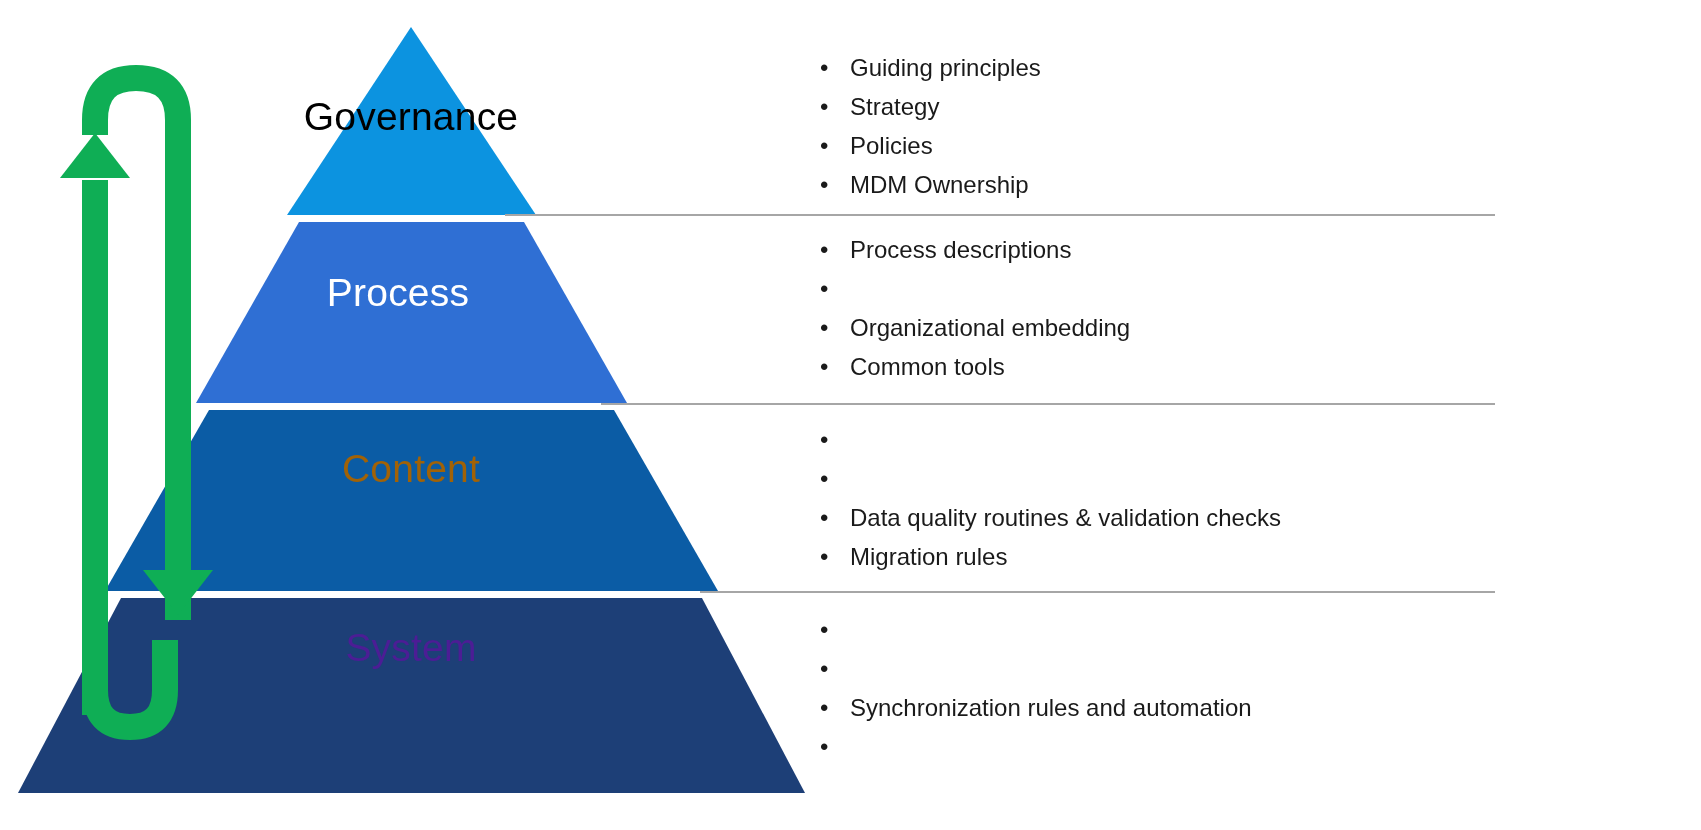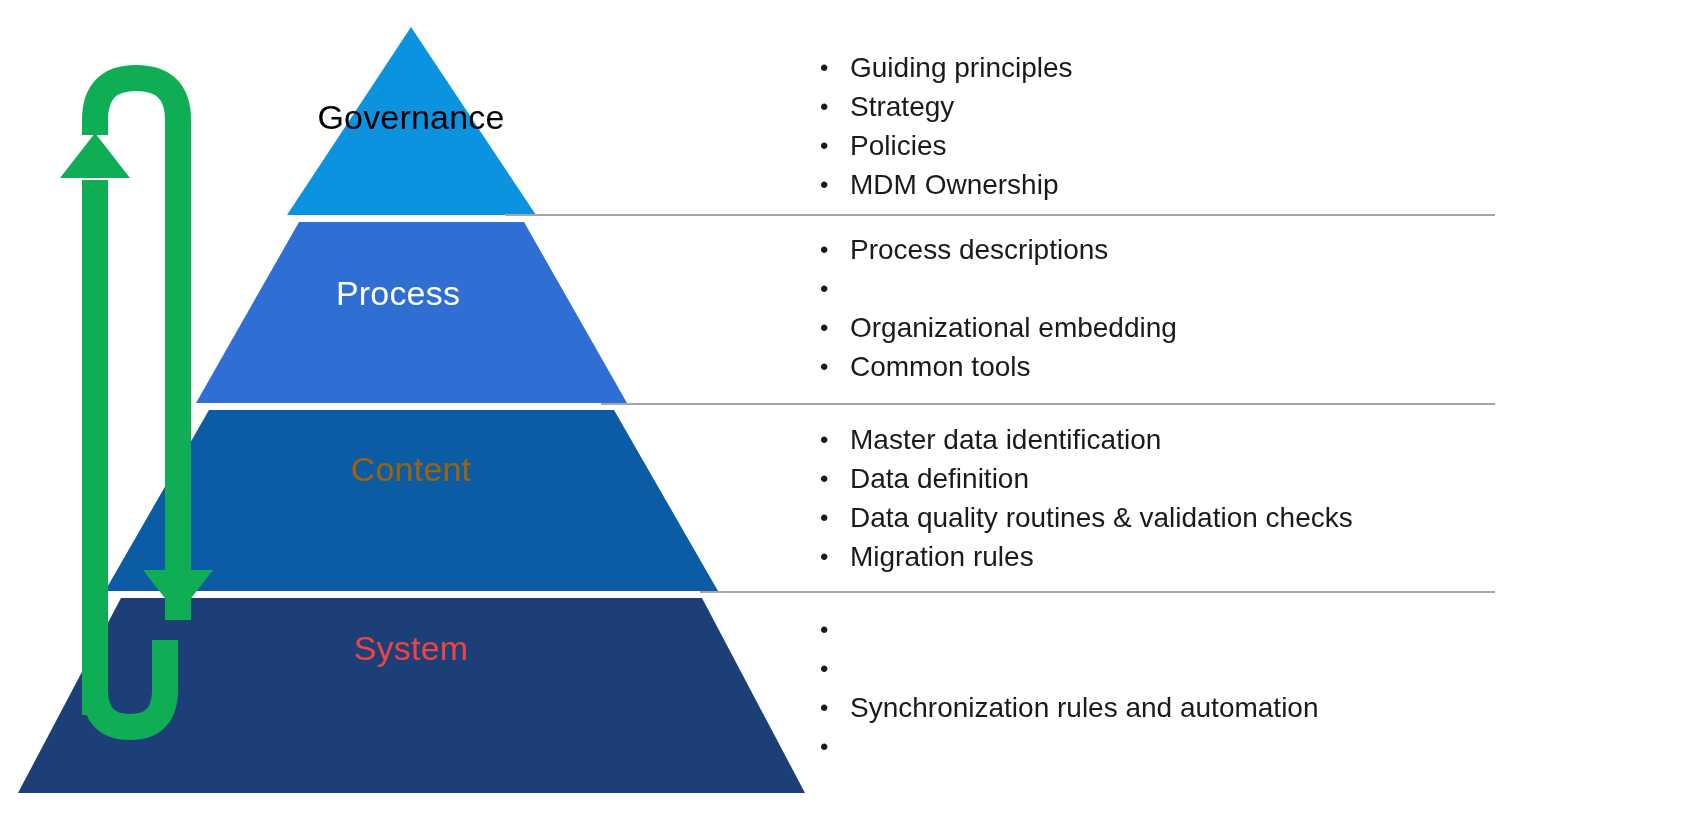--- a/index.html
+++ b/index.html
@@ -24,21 +24,21 @@
   #pyramid-svg {
     position: absolute;
     left: 0;
     top: 0;
     width: 1701px;
     height: 830px;
   }
 
   .tier-label {
     position: absolute;
-    font-size: 34px;
+    font-size: 39px;
     letter-spacing: .2px;
     white-space: nowrap;
     transform: translate(-50%, -50%);
     pointer-events: none;
   }
   .tier-label.dark  { color: #000000; }
   .tier-label.light { color: #ffffff; }
 
   
   .bullet-group {
@@ -54,21 +54,21 @@
   .bullet-dot {
     width: 30px;
     flex: 0 0 30px;
     text-align: left;
     color: #1a1a1a;
     font-size: 24px;
     line-height: 39px;
   }
   .bullet-text {
     color: #1a1a1a;
-    font-size: 28px;
+    font-size: 24px;
     line-height: 39px;
     white-space: nowrap;
   }
 
   
   .divider {
     position: absolute;
     height: 2px;
     background: #a6a6a6;
   }
@@ -106,21 +106,21 @@
 
       <polygon points="95,133 60,178 130,178" fill="#0fae55"></polygon>
 
       <polygon points="178,615 143,570 213,570" fill="#0fae55"></polygon>
     </g>
   </svg>
 
   <div class="tier-label dark" style="left: 411px; top: 117px; color: rgb(0, 0, 0);">Governance</div>
   <div class="tier-label light" style="left: 398px; top: 293px; color: rgb(255, 255, 255);">Process</div>
   <div class="tier-label light" style="left: 411px; top: 469px; color: #a16207;">Content</div>
-  <div class="tier-label light" style="left: 411px; top: 648px; color: #ef4444;">System</div>
+  <div class="tier-label light" style="left: 411px; top: 648px; color: #4c1d95;">System</div>
 
   <div class="divider" style="left: 505px; top: 214px; width: 990px; background: rgb(166, 166, 166);"></div>
   <div class="divider" style="left: 601px; top: 403px; width: 894px; background: rgb(166, 166, 166);"></div>
   <div class="divider" style="left: 700px; top: 591px; width: 795px; background: rgb(166, 166, 166);"></div>
 
   <div class="bullet-group" style="top:48px;">
     <div class="bullet-row">
       <span class="bullet-dot">•</span>
       <span class="bullet-text">Guiding principles</span>
     </div>
@@ -152,25 +152,23 @@
     </div>
     <div class="bullet-row">
       <span class="bullet-dot">•</span>
       <span class="bullet-text">Common tools</span>
     </div>
   </div>
 
   <div class="bullet-group" style="top:420px;">
     <div class="bullet-row">
       <span class="bullet-dot">•</span>
-      <span class="bullet-text">Master data identification</span>
     </div>
     <div class="bullet-row">
       <span class="bullet-dot">•</span>
-      <span class="bullet-text">Data definition</span>
     </div>
     <div class="bullet-row">
       <span class="bullet-dot">•</span>
       <span class="bullet-text">Data quality routines &amp; validation checks</span>
     </div>
     <div class="bullet-row">
       <span class="bullet-dot">•</span>
       <span class="bullet-text">Migration rules</span>
     </div>
   </div>

